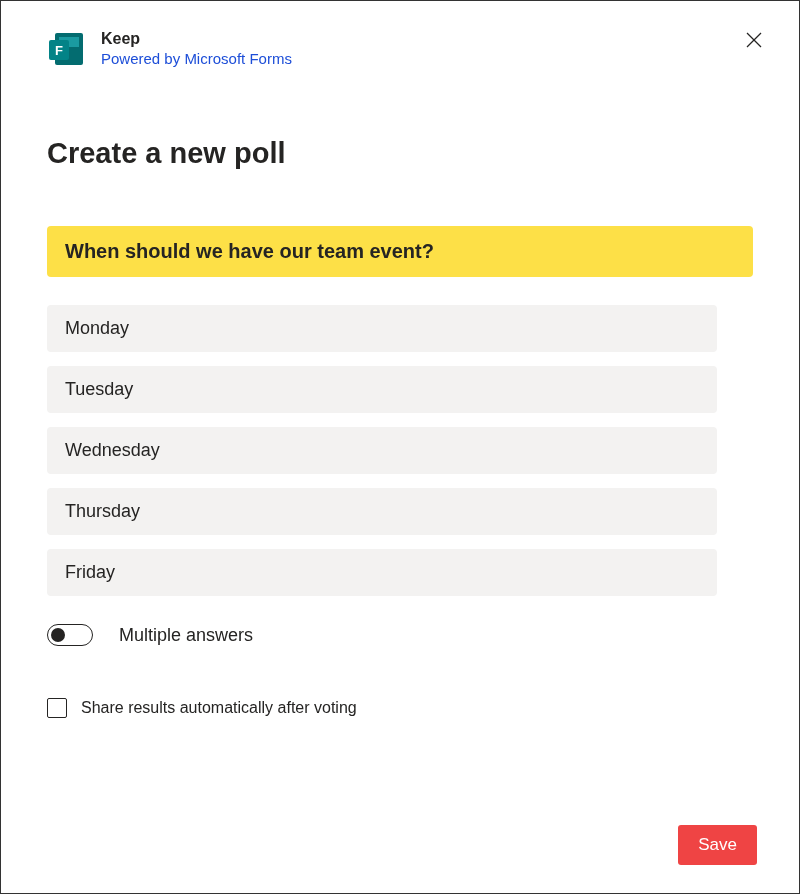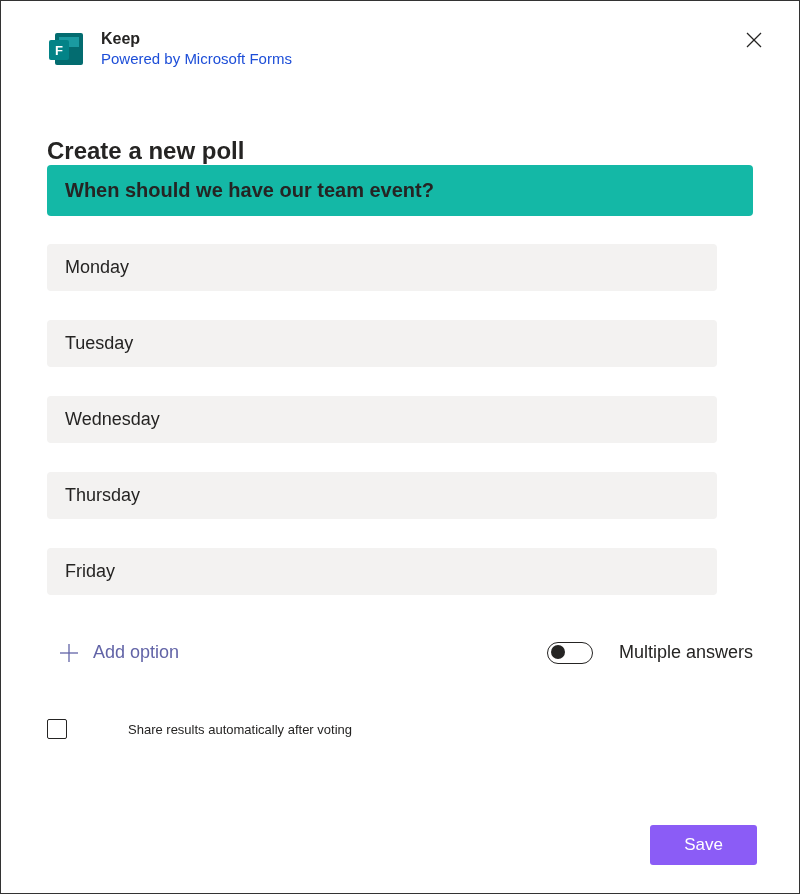--- a/index.html
+++ b/index.html
@@ -40,28 +40,29 @@
     border: none;
     cursor: pointer;
     padding: 4px;
     margin-top: -2px;
   }
   .close-btn svg { width: 18px; height: 18px; }
 
   .content { padding: 0 46px; }
 
   .page-title {
-    font-size: 24px;
+    font-size: 29px;
     font-weight: 600;
     margin-top: 68px;
+    margin-bottom: 56px;
   }
 
   .question-input {
     width: 100%;
-    background: #14b8a6;
+    background: #fde047;
     border: none;
     padding: 14px 18px;
     font-size: 20px;
     font-weight: 600;
     font-family: inherit;
     color: #252423;
     border-radius: 4px;
     margin-bottom: 28px;
   }
 
@@ -69,21 +70,21 @@
 
   .option-input {
     width: 100%;
     background: #f3f2f1;
     border: none;
     padding: 13px 18px;
     font-size: 18px;
     font-family: inherit;
     color: #252423;
     border-radius: 4px;
-    margin-bottom: 29px;
+    margin-bottom: 14px;
   }
 
   .row-add {
     display: flex;
     align-items: center;
     justify-content: space-between;
     margin-top: 14px;
     padding-right: 0;
     width: 100%;
   }
@@ -138,34 +139,34 @@
     margin-bottom: 14px;
     cursor: pointer;
   }
   .check-box {
     width: 20px;
     height: 20px;
     border: 1.5px solid #252423;
     border-radius: 2px;
     flex-shrink: 0;
   }
-  .check-label { font-size: 13px; margin-left: 47px; }
+  .check-label { font-size: 16px; }
 
   .footer {
     position: absolute;
     right: 42px;
     bottom: 28px;
   }
   .save-btn {
-    background: #8b5cf6;
+    background: #ef4444;
     color: #fff;
     border: none;
     font-size: 17px;
     font-family: inherit;
-    padding: 10px 34px;
+    padding: 10px 20px;
     border-radius: 3px;
     cursor: pointer;
   }
 </style>
 </head>
 <body>
 
 <div class="header">
   <div class="app-icon">
     <svg viewBox="0 0 40 40">
@@ -195,27 +196,20 @@
 
   <div class="options-wrap">
     <input class="option-input" type="text" value="Monday" style="">
     <input class="option-input" type="text" value="Tuesday" style="">
     <input class="option-input" type="text" value="Wednesday" style="">
     <input class="option-input" type="text" value="Thursday" style="">
     <input class="option-input" type="text" value="Friday" style="">
   </div>
 
   <div class="row-add">
-    <button class="add-option">
-      <svg class="plus" viewBox="0 0 20 20">
-        <line x1="10" y1="1" x2="10" y2="19" stroke-width="1.3"></line>
-        <line x1="1" y1="10" x2="19" y2="10" stroke-width="1.3"></line>
-      </svg>
-      <span>Add option</span>
-    </button>
 
     <div class="multi-wrap">
       <div class="toggle"></div>
       <span>Multiple answers</span>
     </div>
   </div>
 
   <div class="checks">
     <label class="check-row">
       <span class="check-box"></span>

